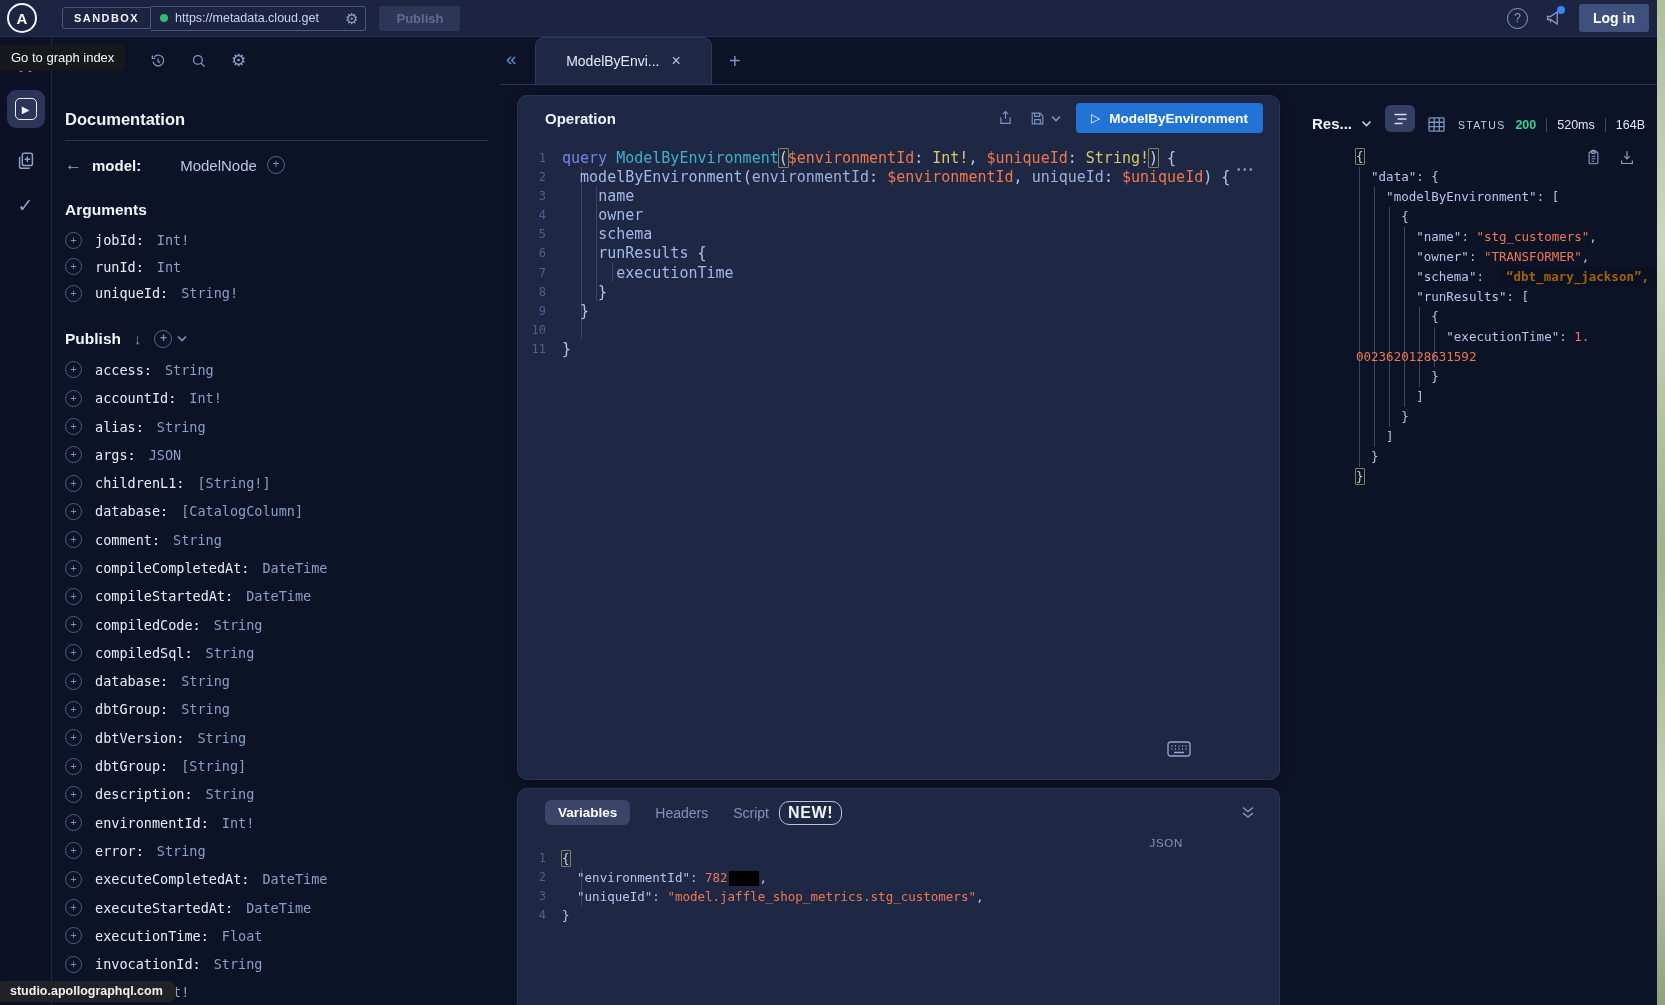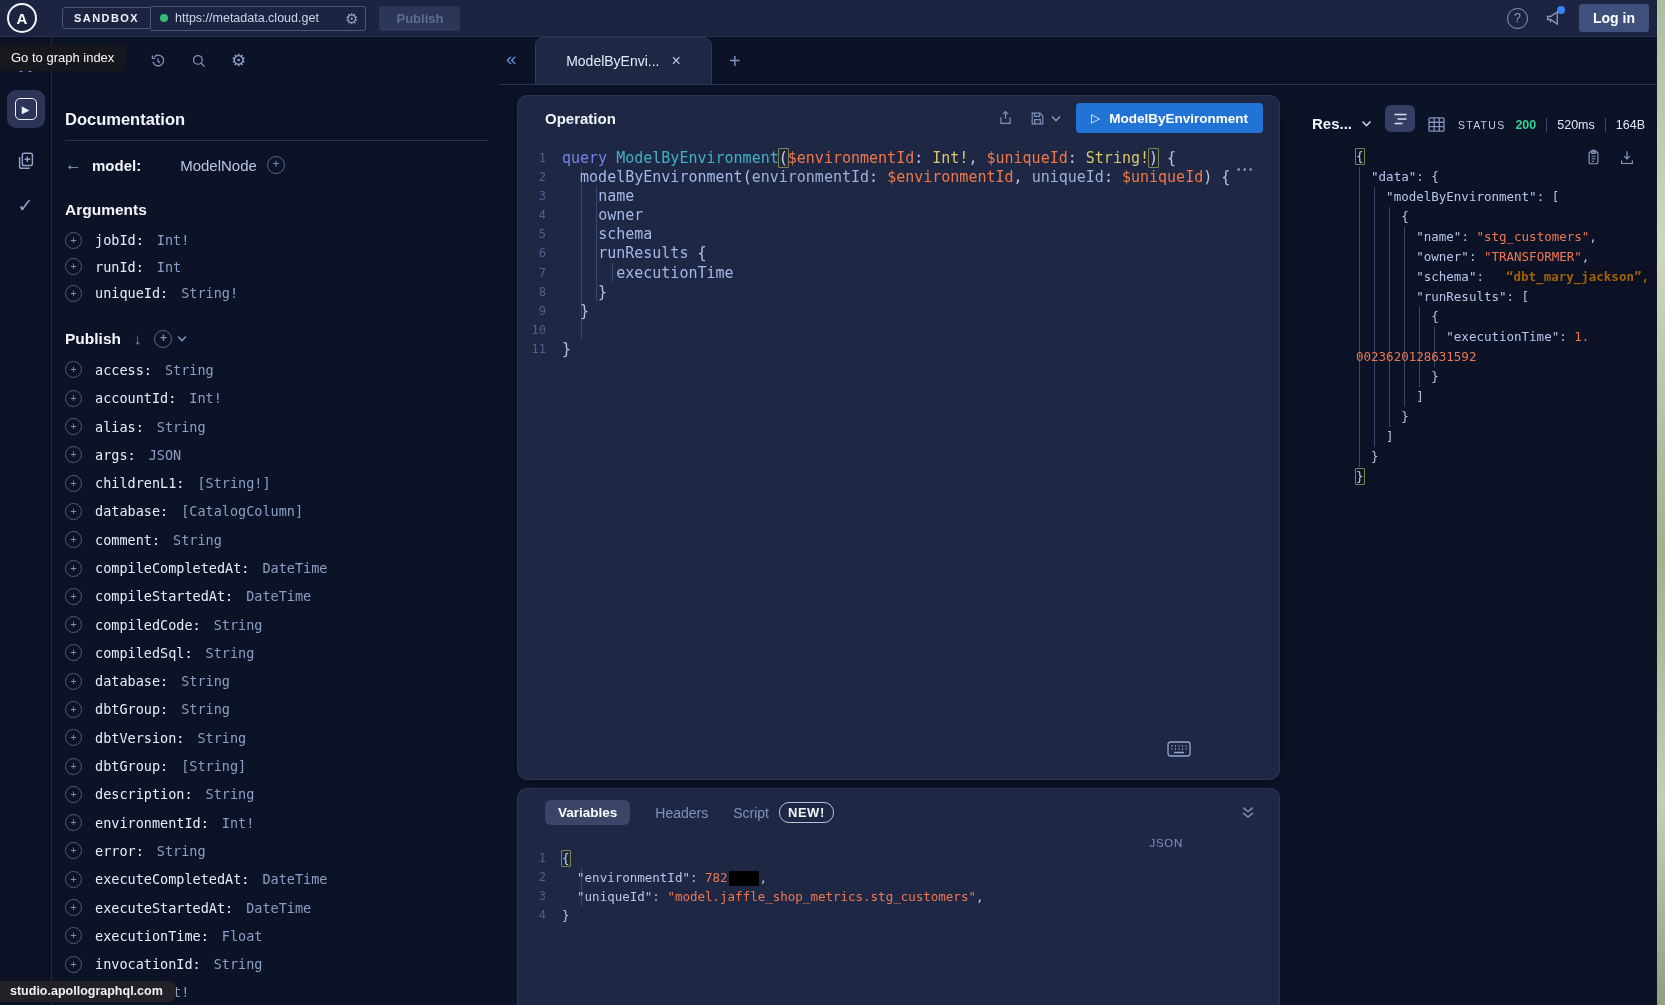--- a/index.html
+++ b/index.html
@@ -97,21 +97,21 @@
   .sg-nm { color:#ee7752; }
   .sg-bx { color:#c5cede; border:1px solid #80824f; border-radius:1px; margin:0 -1px; }
   .sg-hl { background:#0b1022; color:#a16207; font-weight:bold; padding:2px 7px; border-radius:2px; }
   .sg-rd { display:inline-block; width:30px; height:15px; background:#000; vertical-align:middle; margin:0 1px; }
 
   
   .var-card { position:absolute; left:17px; top:703px; width:763px; bottom:0; background:#1e2845; border:1px solid #2a3556; border-bottom:none; border-radius:10px 10px 0 0; overflow:hidden; }
   .var-tabs { display:flex; align-items:center; gap:25px; padding:11px 24px 0 27px; }
   .var-tab-active { background:#3a4568; border-radius:6px; padding:5px 13px; font-weight:bold; font-size:13.5px; color:#fff; cursor:pointer; }
   .var-tab { color:#8292bd; font-size:14px; cursor:pointer; }
-  .new-badge { border:1.5px solid #b8c2da; border-radius:10px; padding:2px 8px; font-size:13px; font-weight:bold; color:#f0f3fa; letter-spacing:.04em; }
+  .new-badge { border:1.5px solid #b8c2da; border-radius:10px; padding:2px 8px; font-size:16px; font-weight:bold; color:#f0f3fa; letter-spacing:.04em; }
   .var-collapse { margin-left:auto; color:#8292bd; cursor:pointer; display:flex; }
   .json-label { position:absolute; top:48px; right:96px; color:#8292bd; font-size:11.5px; letter-spacing:.06em; }
   .var-editor { position:relative; padding-top:24px; }
   .var-editor .ct { font-size:12.5px; }
 
   
   .resp { position:absolute; left:780px; top:0; right:8px; bottom:0; padding:20px 0 0 32px; }
   .resp-header { display:flex; align-items:flex-end; gap:13px; }
   .resp-title { font-size:15px; font-weight:bold; color:#eef2fa; cursor:pointer; display:flex; align-items:center; gap:9px; }
   .view-toggle-sel { width:30px; height:27px; background:#343f63; border-radius:6px; display:flex; align-items:center; justify-content:center; cursor:pointer; }

